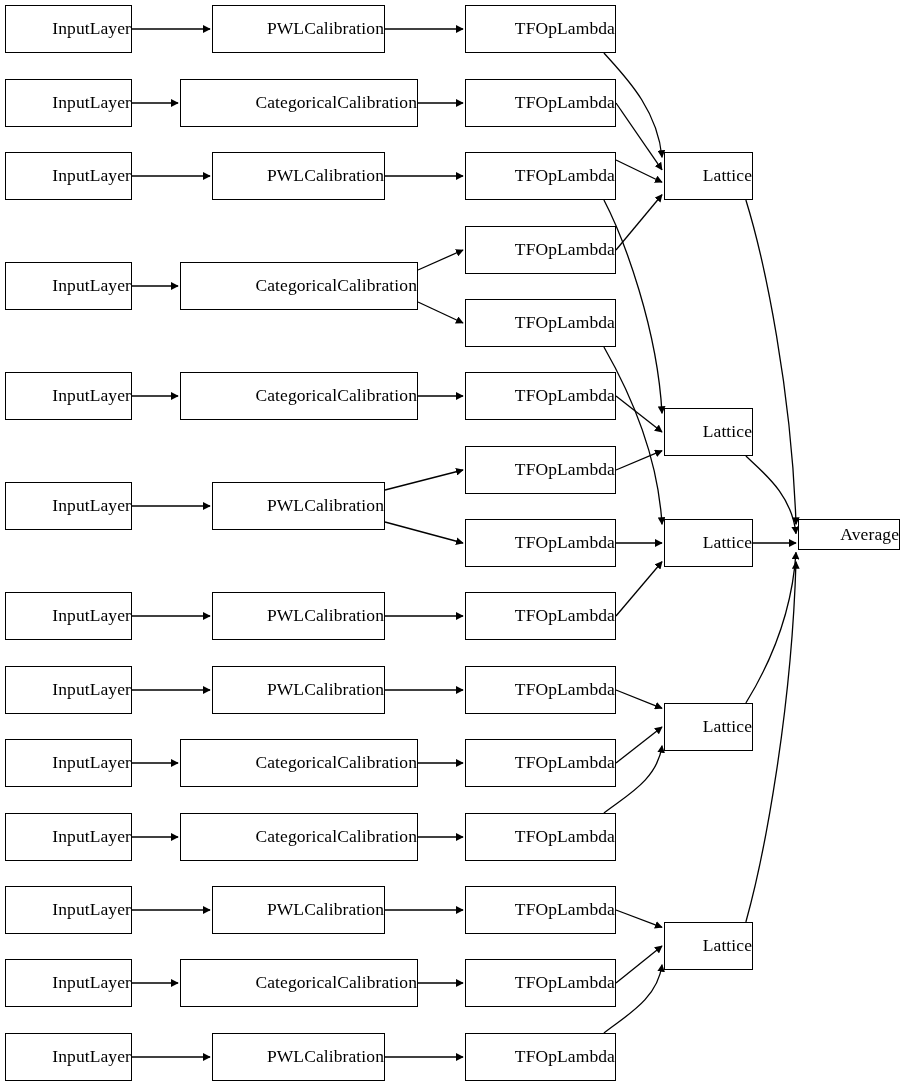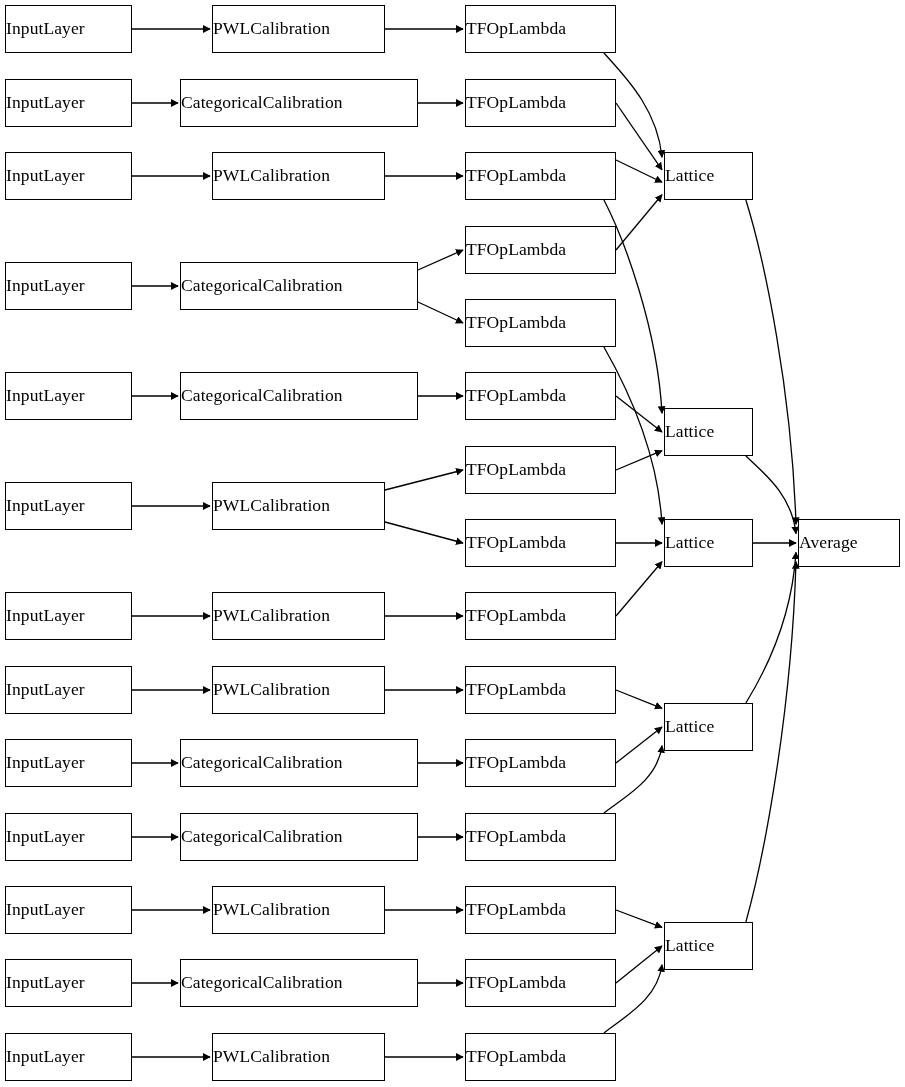--- a/index.html
+++ b/index.html
@@ -23,21 +23,21 @@
     height: 1087px;
     pointer-events: none;
   }
   .node {
     position: absolute;
     box-sizing: border-box;
     border: 1px solid #000000;
     background: #ffffff;
     display: flex;
     align-items: center;
-    justify-content: flex-start;
+    justify-content: flex-end;
     font-size: 17.5px;
     color: #000000;
     line-height: 1;
     white-space: nowrap;
     letter-spacing: 0.1px;
   }
   .node-label {
     display: block;
     pointer-events: none;
   }
@@ -236,17 +236,17 @@
       </div>
       <div class="node" style="left: 664px; top: 519px; width: 89px; height: 48px;">
         <span class="node-label">Lattice</span>
       </div>
       <div class="node" style="left: 664px; top: 703px; width: 89px; height: 48px;">
         <span class="node-label">Lattice</span>
       </div>
       <div class="node" style="left: 664px; top: 922px; width: 89px; height: 48px;">
         <span class="node-label">Lattice</span>
       </div>
-      <div class="node" style="left: 798px; top: 519px; width: 102px; height: 48px;">
+      <div class="node" style="left: 798px; top: 519px; width: 102px; height: 31px;">
         <span class="node-label">Average</span>
       </div>
     </div>
 </div>
 
 </body></html>

